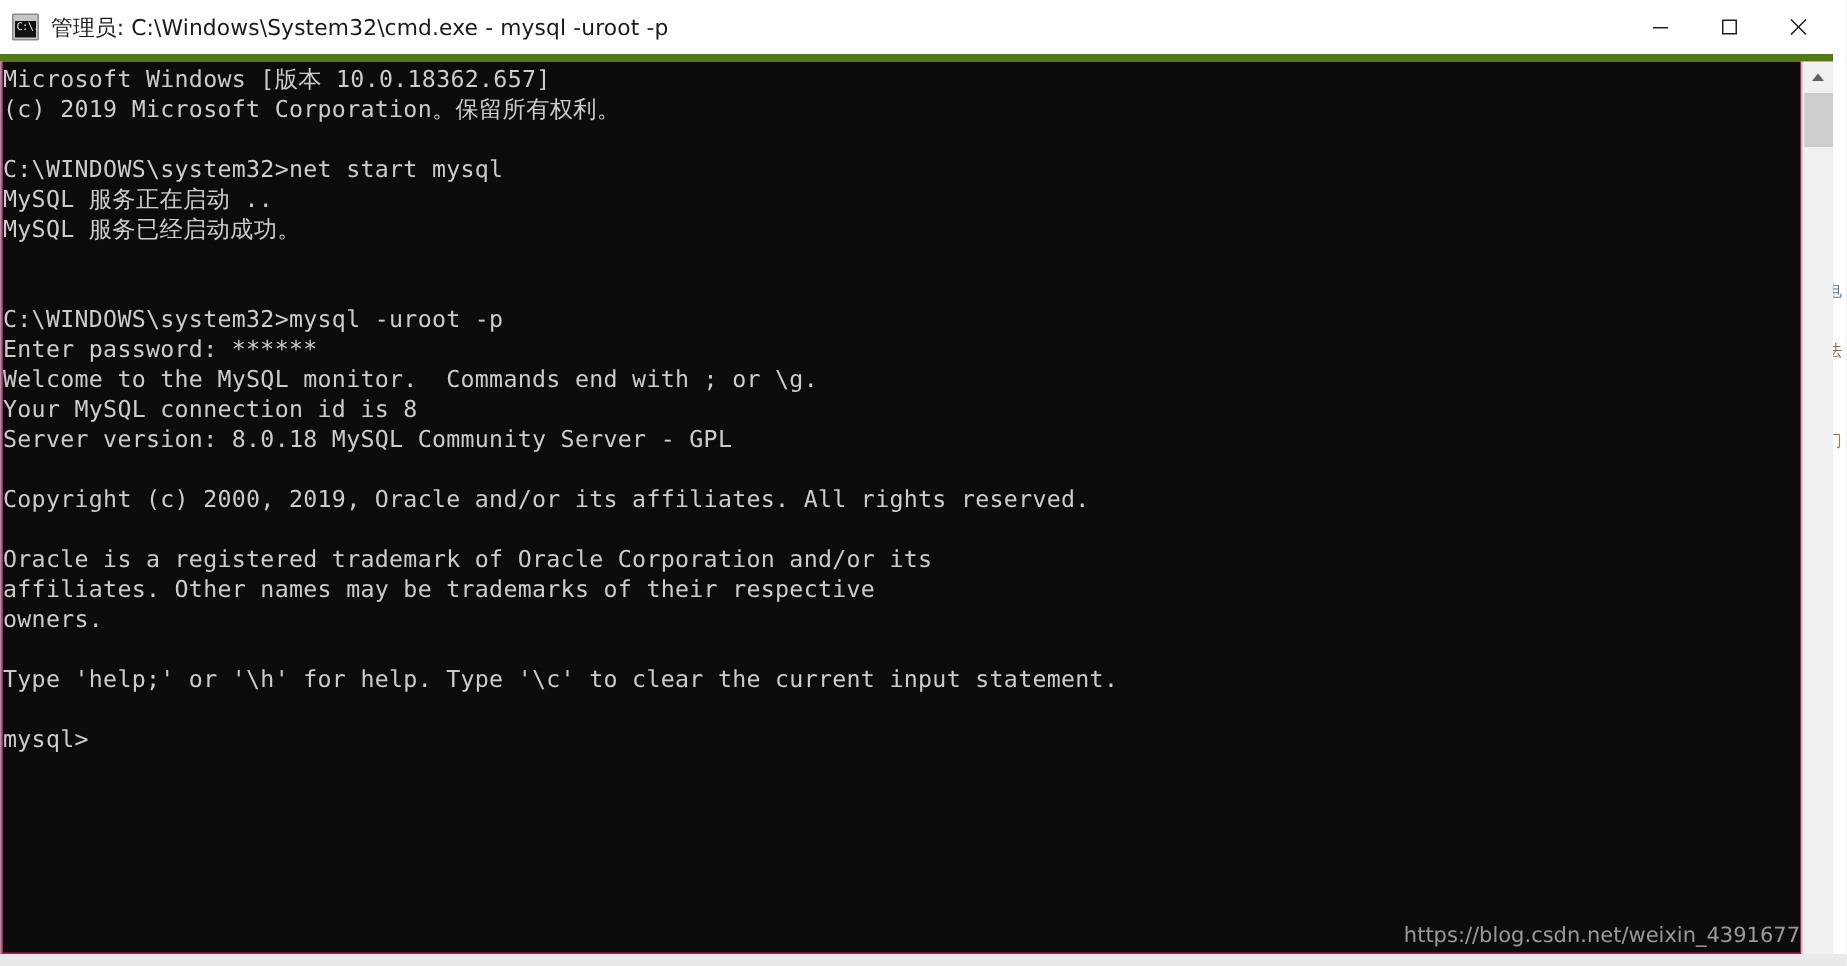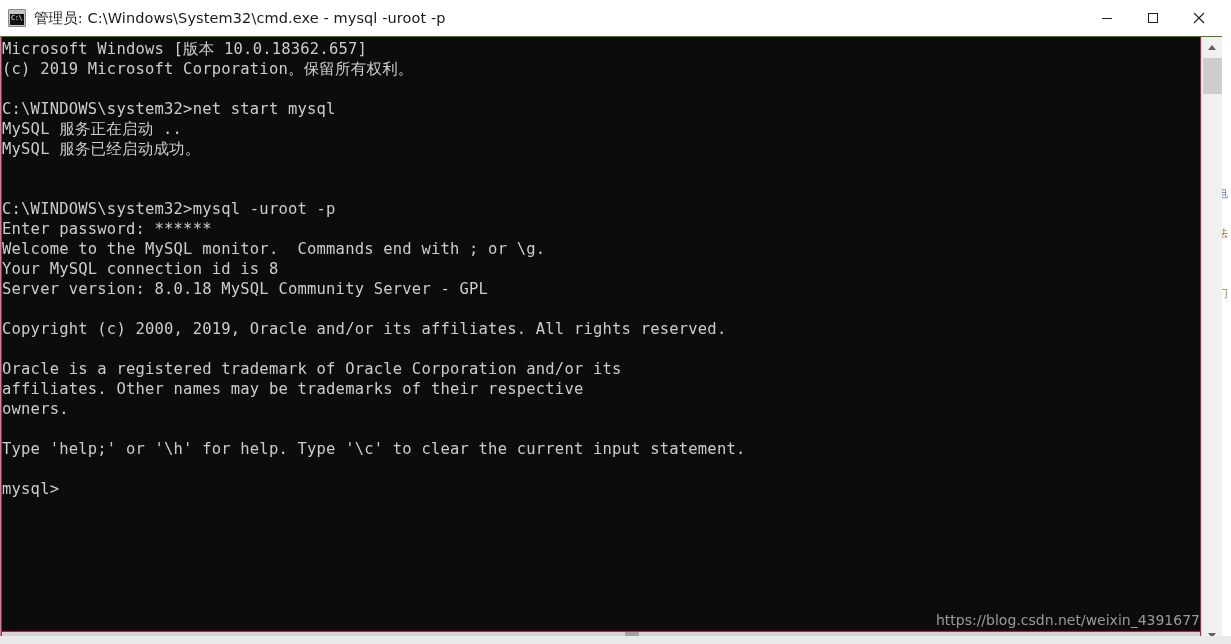--- a/index.html
+++ b/index.html
@@ -53,21 +53,21 @@
     height: 644px;
     background: #f0f0f0;
     box-sizing: border-box;
   }
 
   
   #title-bar {
     position: relative;
     height: 36px;
     background: #ffffff;
-    border-bottom: 1px solid #4d7c0f;
+    border-bottom: 5px solid #4d7c0f;
     display: flex;
     align-items: center;
     user-select: none;
   }
   #app-icon {
     width: 18px; height: 18px;
     margin-left: 8px; margin-right: 8px;
     flex: 0 0 auto;
     background: #c6c6c6;
     border: 1px solid #8a8a8a;

